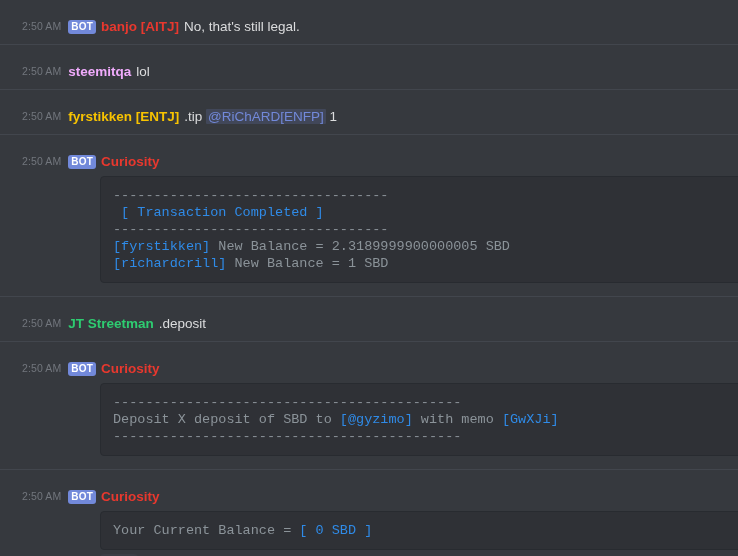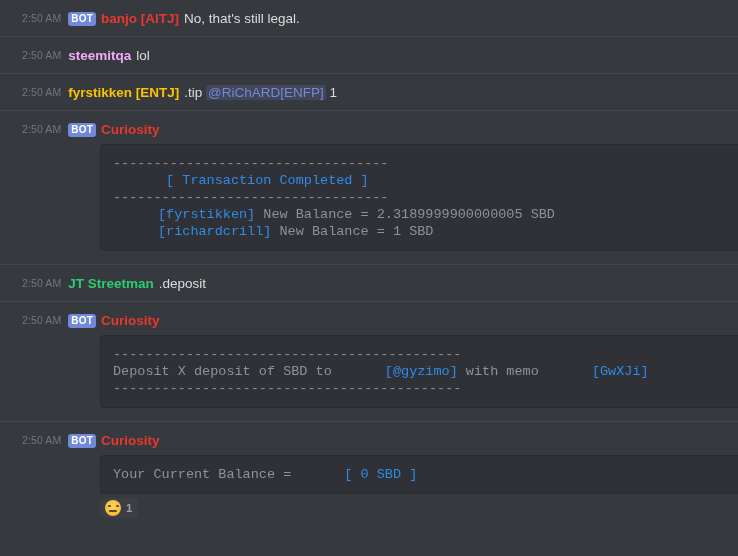--- a/index.html
+++ b/index.html
@@ -11,21 +11,21 @@
     overflow:hidden;
   }
   #chat {
     width:738px; height:556px;
     background:#36393e;
     position:relative;
     overflow:hidden;
   }
   .msg {
     position:relative;
-    padding:10px 0 9px 0;
+    padding:18px 0 9px 0;
     border-top:1px solid #42464d;
     background:#36393e;
   }
   .msg.first { border-top:none; }
   .msg-head {
     padding-left:22px;
     line-height:17px;
     white-space:nowrap;
     font-size:13.5px;
   }
@@ -71,21 +71,21 @@
     border-radius:4px;
     padding:10px 12px;
     font-family:"Liberation Mono", "DejaVu Sans Mono", monospace;
     font-size:13.5px;
     line-height:17px;
     color:#839496;
     white-space:pre;
     overflow:hidden;
     width:700px;
   }
-  .codeblock .cb-blue { color:#2f8be8;margin-left:45px; }
+  .codeblock .cb-blue { color:#2f8be8; }
   .codeblock .cb-gray { color:#8b9399; }
   .codeblock .cb-dash { color:#8b9399; }
   .reactions { margin:4px 0 0 100px; }
   .reaction {
     display:inline-flex;
     align-items:center;
     background:#3b3e45;
     border-radius:4px;
     padding:2px 6px 2px 5px;
     line-height:16px;

